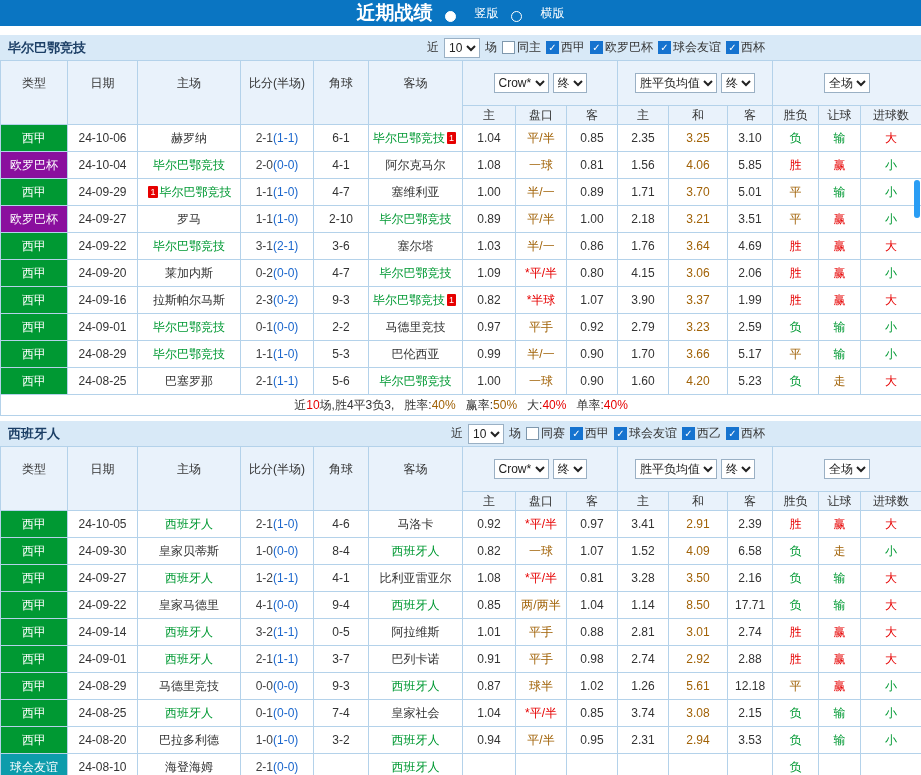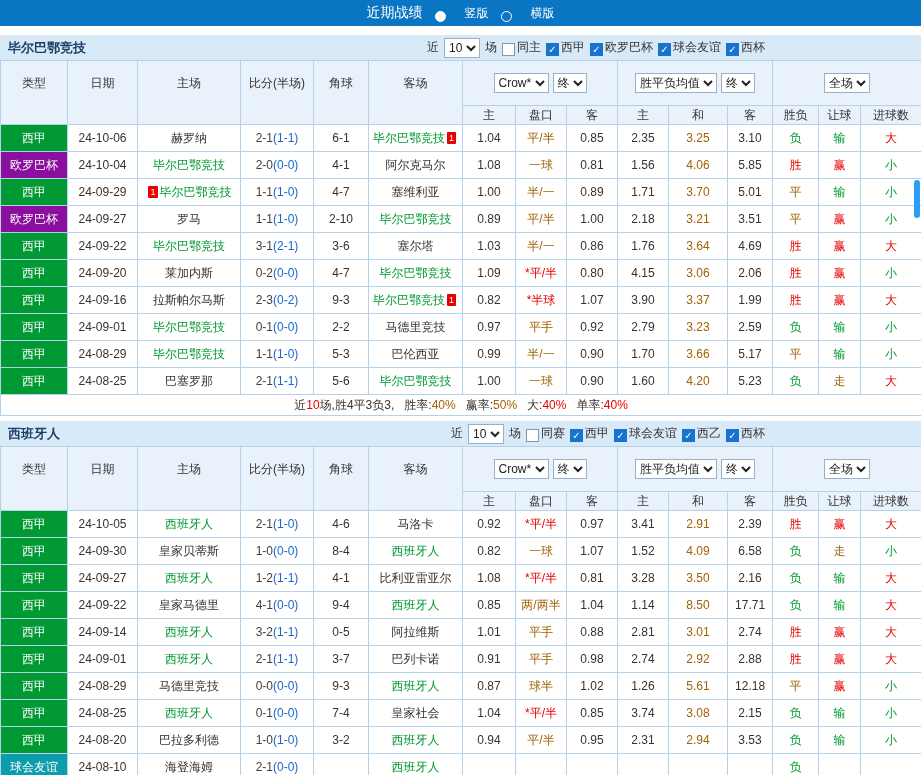--- a/index.html
+++ b/index.html
@@ -1,30 +1,30 @@
 <!DOCTYPE html>
 <html><head>
 <meta charset="utf-8">
 <style>
   html,body{margin:0;padding:0}
   body{width:921px;height:775px;background:#fff;font-family:"Liberation Sans","DejaVu Sans",sans-serif;font-size:12px;color:#333;position:relative;overflow:hidden}
   
   .topbar{height:26px;background:#0a75c2;display:flex;align-items:center;justify-content:center;gap:12px;color:#fff}
-  .topbar .title{font-weight:normal;font-size:14px}
+  .topbar .title{font-weight:bold;font-size:19px}
   .ropt{display:flex;align-items:flex-end;gap:19px;cursor:pointer}
   .radio{width:11px;height:11px;border:1px solid #fff;border-radius:50%;display:inline-block;box-sizing:border-box;background:transparent}
   .radio.on{background:#fff}
   
   #sections{margin-top:9px}
   .section{margin-bottom:5px}
   .sec-head{height:25px;background:#d8e9f7;display:flex;align-items:center;padding:0 8px;box-sizing:border-box}
   .tname{font-size:13px;font-weight:bold;color:#1c3f66}
   .filters{display:flex;align-items:center;gap:5px;margin-left:auto;margin-right:148px}
   .filters select,.selth select{font-size:12px;height:20px;border:1px solid #9ab0c4;background:#fff;color:#222}
-  .cbl{display:flex;align-items:flex-end;gap:2px;cursor:pointer}
+  .cbl{display:flex;align-items:center;gap:2px;cursor:pointer}
   .cb{width:13px;height:13px;border:1px solid #7f98ad;box-sizing:border-box;background:#fff;display:inline-block;text-align:center;line-height:11px;font-size:10px;color:#fff}
   .cb.on{background:#1673cf;border-color:#1673cf}
   .cb.on::after{content:"✓"}
   
   table{width:921px;border-collapse:collapse;table-layout:fixed;border:1px solid #a9c9e4}
   th,td{border:1px solid #b4d2ea;text-align:center;padding:0;white-space:nowrap;overflow:hidden}
   thead th{background:#e9f2fb;font-weight:normal;color:#333}
   .selrow th{height:23px;vertical-align:middle}
   .selth select{margin:12px 2px}
   .lcol{vertical-align:bottom;padding-bottom:18px}

